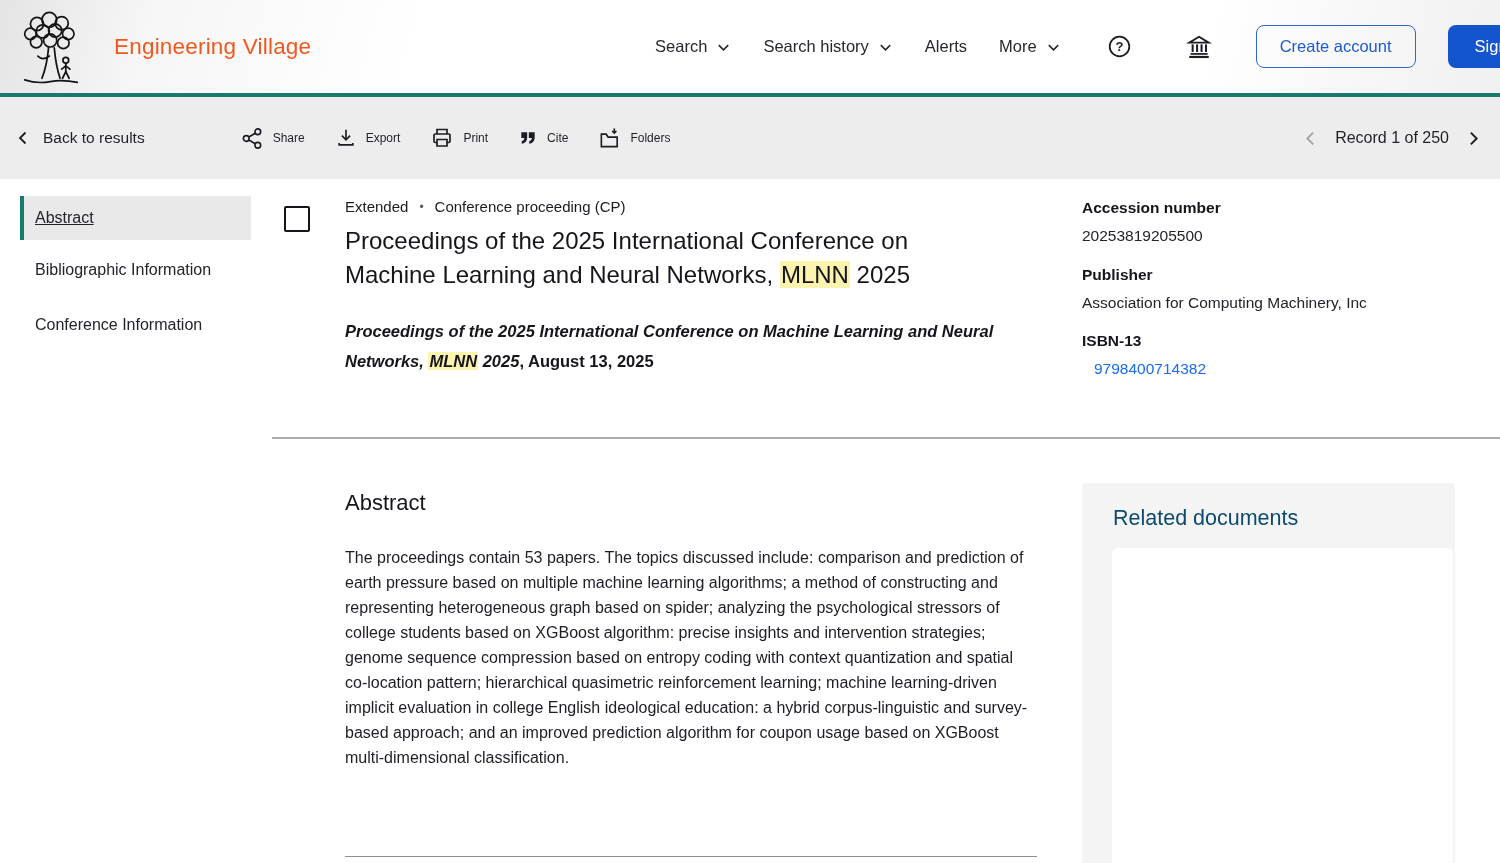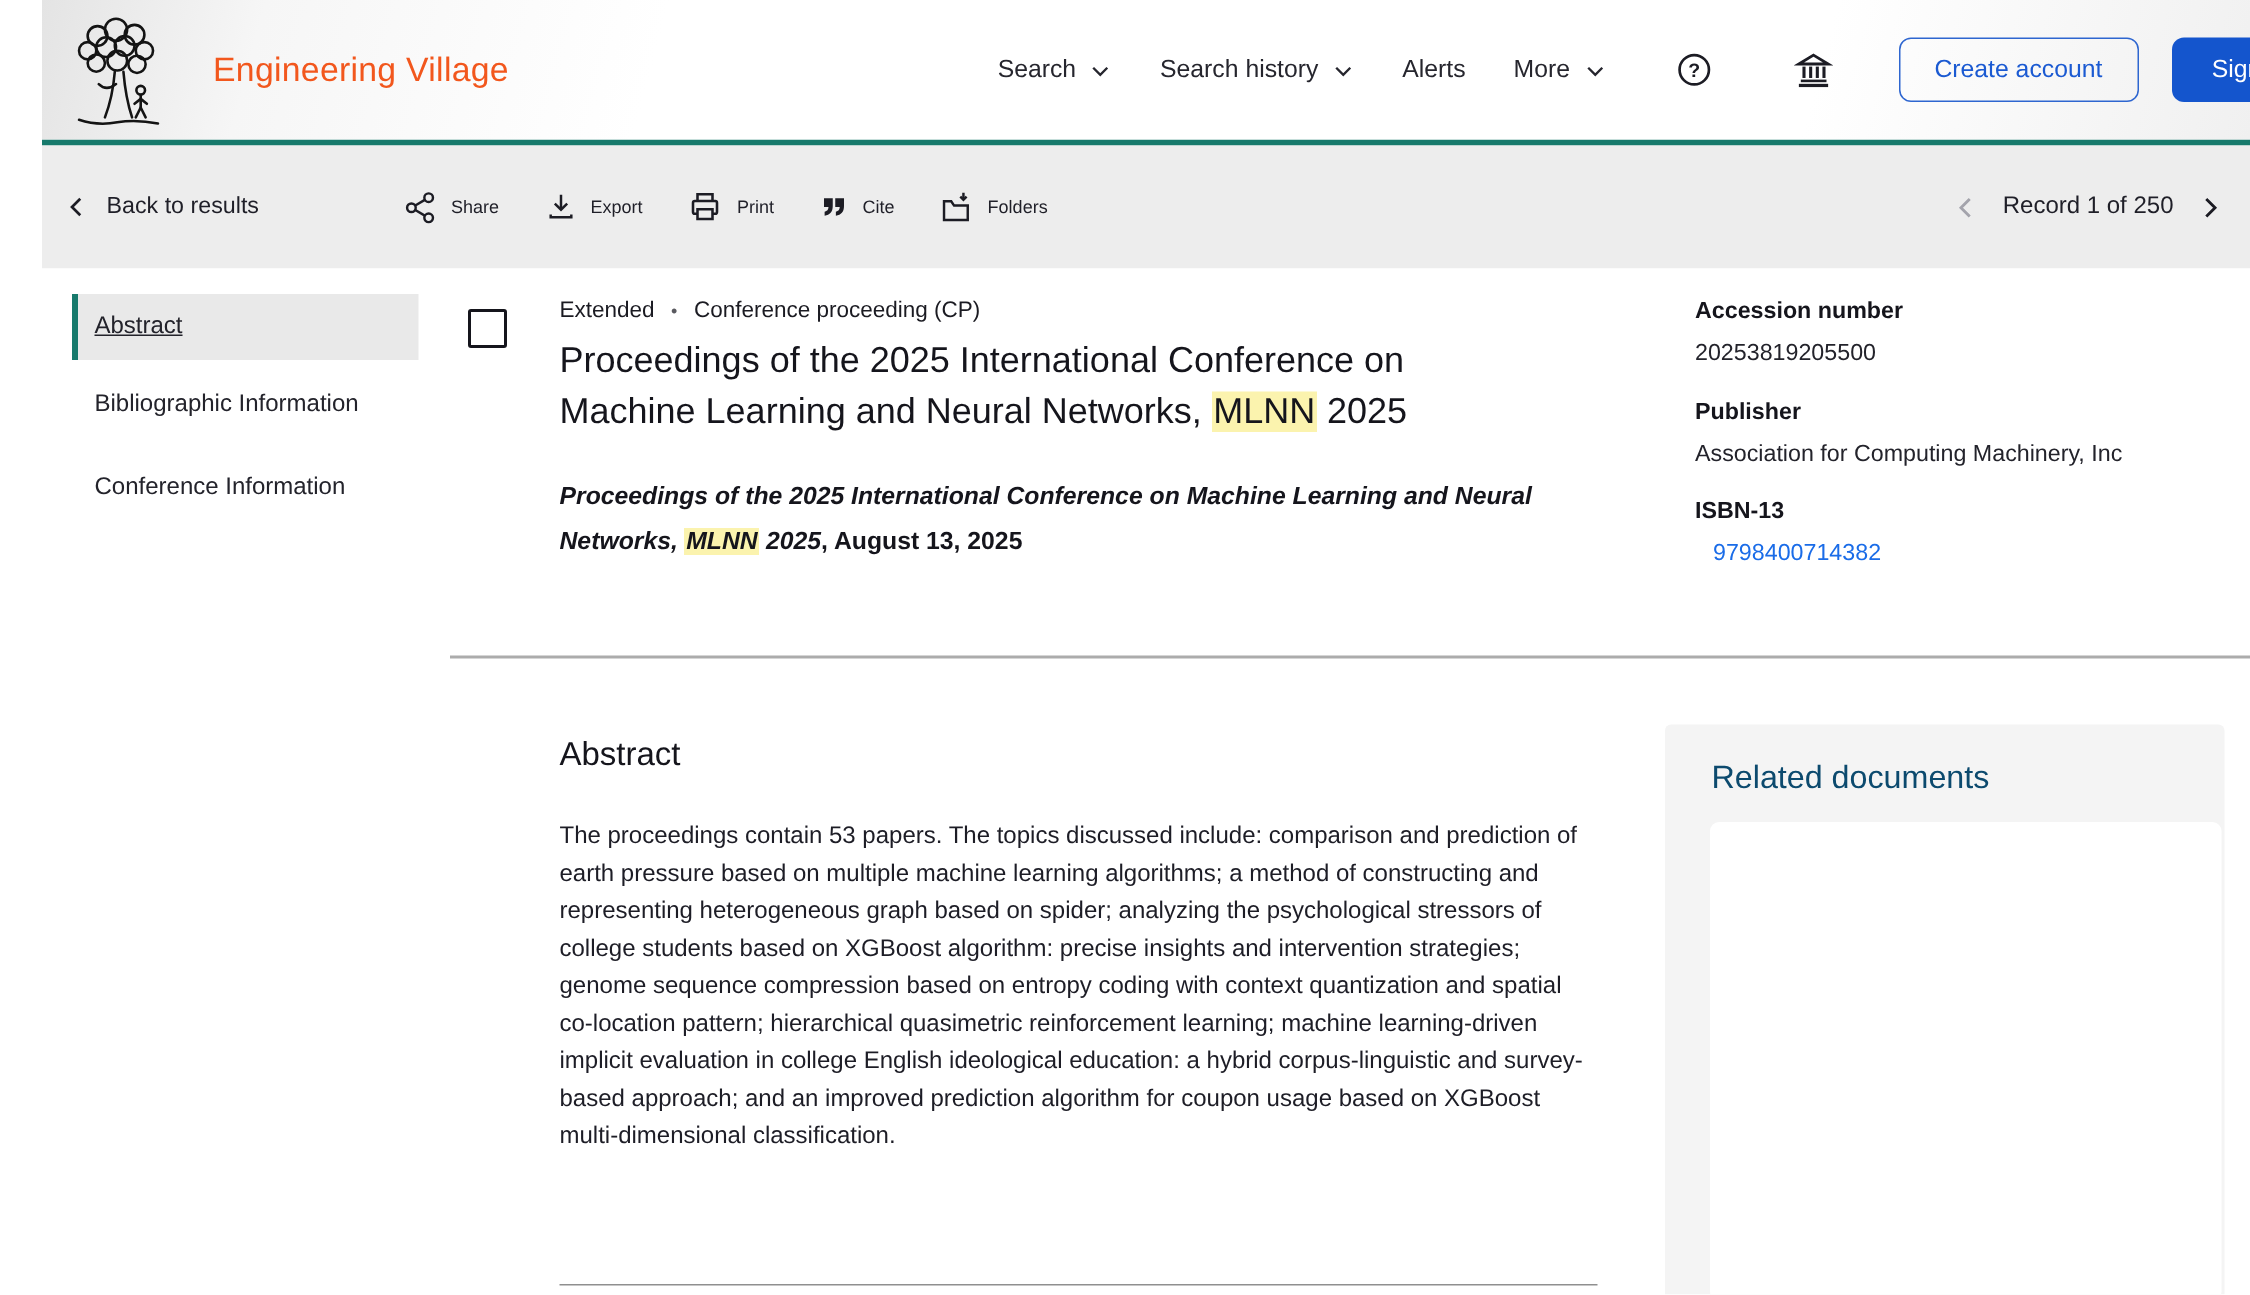--- a/index.html
+++ b/index.html
@@ -1,33 +1,33 @@
 <!DOCTYPE html>
 <html><head>
 <meta charset="utf-8">
 <style>
   * { box-sizing: border-box; margin: 0; padding: 0; }
   html,body { background:#ffffff; }
   body { font-family: "Liberation Sans", "DejaVu Sans", sans-serif; }
-  .page { position: relative; width: 1500px; height: 863px; overflow: hidden; background:#fff;padding-left:28px; }
+  .page { position: relative; width: 1500px; height: 863px; overflow: hidden; background:#fff; }
 
   
   .topbar {
     position: relative; height: 93px; display: flex; align-items: center;
     padding-left: 14px; white-space: nowrap;
     background: linear-gradient(105deg, #e4e4e4 0%, #f6f6f6 10%, #ffffff 28%, #ffffff 80%, #f0f0f0 100%);
   }
   .brand { display:flex; align-items:center; gap:26px; cursor:pointer; }
   .brand-name { color:#f2571d; font-size:22.5px; letter-spacing:.2px; }
   .mainnav { display:flex; align-items:center; gap:32px; margin-left:auto; }
   .nav-item { display:flex; align-items:center; gap:9px; font-size:16.5px; color:#26262e; cursor:pointer; }
   .nav-item svg { margin-top:2px; }
   .header-icons { display:flex; align-items:center; gap:54px; margin-left:46px; }
   .hicon { display:inline-flex; color:#1c1c24; cursor:pointer; }
-  .auth { display:flex; align-items:flex-end; gap:22px; margin-left:44px; }
+  .auth { display:flex; align-items:flex-end; gap:32px; margin-left:44px; }
   .btn-outline {
     font-family:inherit; font-size:16.5px; color:#1b5ad2; background:transparent;
     border:1px solid #2e66d0; border-radius:8px; padding:11px 23px; cursor:pointer;
   }
   .btn-fill {
     font-family:inherit; font-size:16.5px; color:#ffffff; background:#1455cd;
     border:none; border-radius:8px; padding:12px 27px; cursor:pointer; margin-right:-52px;
   }
   .teal-rule { height:4px; background:#177a6c; }
 
@@ -55,21 +55,21 @@
   .checkbox { position:absolute; left:12px; top:27px; width:26px; height:26px; border:2.5px solid #15151c; border-radius:2px; background:#fff; cursor:pointer; }
 
   .rec-head { position:absolute; left:73px; top:19px; width:645px; }
   .meta-line { font-size:15px; color:#1b1b22; display:flex; align-items:center; gap:11px; margin-bottom:9px; }
   .meta-line .dot { color:#5a5a60; font-size:12px; }
   .title { font-size:24px; font-weight:400; line-height:34px; color:#15151c; }
   mark { background:#fbf3ae; color:inherit; padding:0 1px; }
   .source { margin-top:24px; width:700px; font-size:16.5px; font-weight:700; line-height:30px; color:#15151c; }
   .source em { font-style:italic; }
 
-  .meta-col { position:absolute; left:830px; top:20px; width:380px; }
+  .meta-col { position:absolute; left:810px; top:20px; width:380px; }
   .meta-group { margin-bottom:19px; }
   .meta-label { font-size:15.5px; font-weight:700; color:#15151c; margin-bottom:8px; }
   .meta-value { font-size:15.5px; color:#23232b; line-height:1.4; }
   .meta-value a, a.isbn { color:#1a6ce8; text-decoration:none; cursor:pointer;margin-left:12px; }
 
   .hdivider { position:absolute; left:0; right:0; top:258px; height:2px; background:#acacac; }
 
   .abstract { position:absolute; left:73px; top:311px; width:690px; }
   .abstract h2 { font-size:22px; font-weight:400; color:#15151c; margin-bottom:29px; }
   .abstract p { font-size:16px; line-height:25px; color:#1d1d26; }

